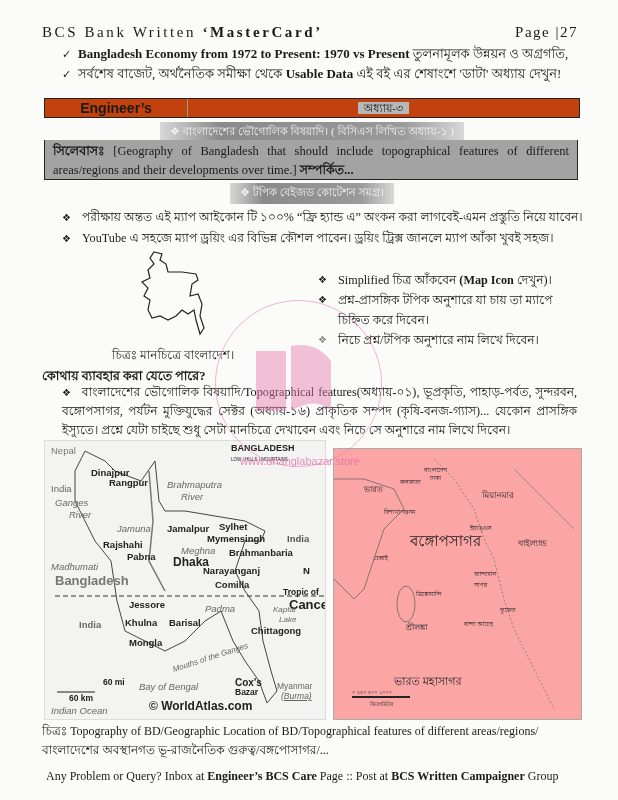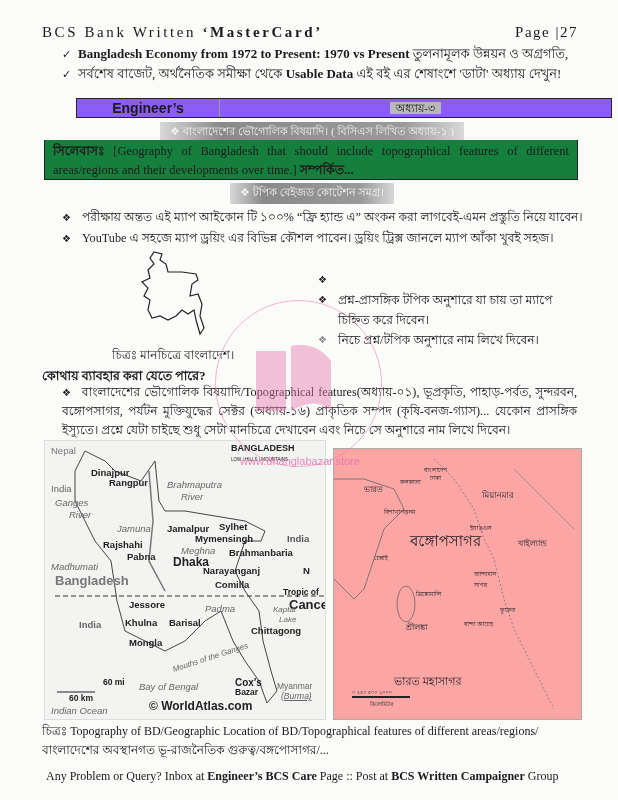--- a/index.html
+++ b/index.html
@@ -8,29 +8,29 @@
     font-family:"Liberation Serif", serif; color:#1a1a1a;
   }
   .abs { position:absolute; }
   .header-title { left:42px; top:24px; font-size:15px; letter-spacing:2.6px; font-weight:normal; }
   .header-title b { letter-spacing:2.6px; }
   .page-num { right:40px; top:24px; font-size:15px; letter-spacing:1.5px; }
   .check-line { left:62px; font-size:13px; white-space:nowrap; }
   .check-line .ck { display:inline-block; width:16px; font-family:"DejaVu Sans", sans-serif; font-size:11px; }
   .bold { font-weight:bold; }
 
-  .banner { left:44px; top:98px; width:534px; height:18px; border:1.5px solid #222; display:flex; background:#8b5cf6;margin-left:32px; }
+  .banner { left:44px; top:98px; width:534px; height:18px; border:1.5px solid #222; display:flex; background:#c2410c; }
   .banner .b-left { width:142px; text-align:center; font-family:"Liberation Sans", sans-serif; font-weight:bold; font-size:14px; line-height:18px; border-right:1px solid #999; }
   .banner .b-mid { flex:1; text-align:center; font-size:11px; line-height:18px; }
   .banner .b-mid span { background:#b8b8b8; padding:0 6px; }
   .banner .b-right { width:170px; text-align:center; font-family:"Liberation Sans", sans-serif; font-weight:bold; font-size:14px; line-height:18px; }
 
   .subhead { left:44px; width:536px; text-align:center; font-size:11px; }
   .subhead .pill { display:inline-block; background:linear-gradient(90deg,#d8d8d8,#8a8a8a 20%,#9a9a9a 80%,#d8d8d8); color:#f2f2f2; padding:1px 10px; }
-  .syllabus { left:44px; top:140px; width:534px; height:40px; border:1.5px solid #222; border-top:none; padding:2px 8px; box-sizing:border-box; font-size:12.5px; line-height:19px; text-align:justify; background:#15803d; }
+  .syllabus { left:44px; top:140px; width:534px; height:40px; border:1.5px solid #222; border-top:none; padding:2px 8px; box-sizing:border-box; font-size:12.5px; line-height:19px; text-align:justify; background:#a3a3a3; }
 
   .bullet-line { left:62px; font-size:12.2px; white-space:nowrap; }
   .bullet-line .dia { display:inline-block; width:20px; font-family:"DejaVu Sans", sans-serif; font-size:10px; }
 
   .mini-map { left:138px; top:250px; width:70px; height:86px; }
   .fig-caption { left:112px; top:346px; font-size:12px; }
 
   .right-bullets { left:318px; top:270px; width:250px; font-size:12.2px; line-height:20px; }
   .right-bullets .row { display:flex; }
   .right-bullets .dia { width:20px; flex:none; font-family:"DejaVu Sans", sans-serif; font-size:10px; }
@@ -79,20 +79,21 @@
 <div class="abs bullet-line" style="top:229px;"><span class="dia">❖</span><span>YouTube এ সহজে ম্যাপ ড্রয়িং এর বিভিন্ন কৌশল পাবেন। ড্রয়িং ট্রিক্স জানলে ম্যাপ আঁকা খুবই সহজ।</span></div>
 
 <svg class="abs mini-map" viewBox="0 0 70 86">
   <path d="M16 2 L24 4 L22 10 L28 14 L30 22 L44 22 L58 24 L60 30 L54 34 L52 46 L60 44 L64 54 L62 66 L66 78 L62 84 L58 70 L56 60 L50 64 L44 60 L38 66 L30 70 L22 66 L14 68 L10 60 L12 50 L6 46 L10 38 L4 32 L12 28 L10 20 L16 14 L12 8 Z" fill="none" stroke="#222" stroke-width="1.2"></path>
 </svg>
 <div class="abs fig-caption">চিত্রঃ মানচিত্রে বাংলাদেশ।</div>
 
 <div class="abs right-bullets">
   <div class="row">
       <span class="dia">❖</span>
+      <span><span>Simplified চিত্র আঁকবেন </span><b>(Map Icon</b><span> দেখুন)।</span></span>
     </div>
   <div class="row">
       <span class="dia">❖</span>
       <span>প্রশ্ন-প্রাসঙ্গিক টপিক অনুশারে যা চায় তা ম্যাপে চিহ্নিত করে দিবেন।</span>
     </div>
   <div class="row">
       <span class="dia" style="color:#888;">❖</span>
       <span>নিচে প্রশ্ন/টপিক অনুশারে নাম লিখে দিবেন।</span>
     </div>
 </div>
@@ -113,21 +114,21 @@
   <span class="map-label b" style="left:46px;top:26px;">Dinajpur</span>
   <span class="map-label b" style="left:64px;top:36px;">Rangpur</span>
   <span class="map-label it" style="left:122px;top:38px;">Brahmaputra</span>
   <span class="map-label it" style="left:136px;top:50px;">River</span>
   <span class="map-label" style="left:6px;top:42px;color:#666;">India</span>
   <span class="map-label it" style="left:10px;top:56px;">Ganges</span>
   <span class="map-label it" style="left:24px;top:68px;">River</span>
   <span class="map-label it" style="left:72px;top:82px;">Jamuna</span>
   <span class="map-label b" style="left:122px;top:82px;">Jamalpur</span>
   <span class="map-label b" style="left:174px;top:80px;">Sylhet</span>
-  <span class="map-label b" style="left:150px;top:92px;">Mymensingh</span>
+  <span class="map-label b" style="left:162px;top:92px;">Mymensingh</span>
   <span class="map-label b" style="left:242px;top:92px;color:#555;">India</span>
   <span class="map-label b" style="left:58px;top:98px;">Rajshahi</span>
   <span class="map-label it" style="left:136px;top:104px;">Meghna</span>
   <span class="map-label b" style="left:184px;top:106px;">Brahmanbaria</span>
   <span class="map-label b" style="left:82px;top:110px;">Pabna</span>
   <span class="map-label b" style="left:128px;top:114px;font-size:12px;">Dhaka</span>
   <span class="map-label it" style="left:6px;top:120px;">Madhumati</span>
   <span class="map-label b" style="left:158px;top:124px;">Narayanganj</span>
   <span class="map-label b" style="left:258px;top:124px;">N</span>
   <span class="map-label b" style="left:10px;top:132px;font-size:13px;color:#777;">Bangladesh</span>

